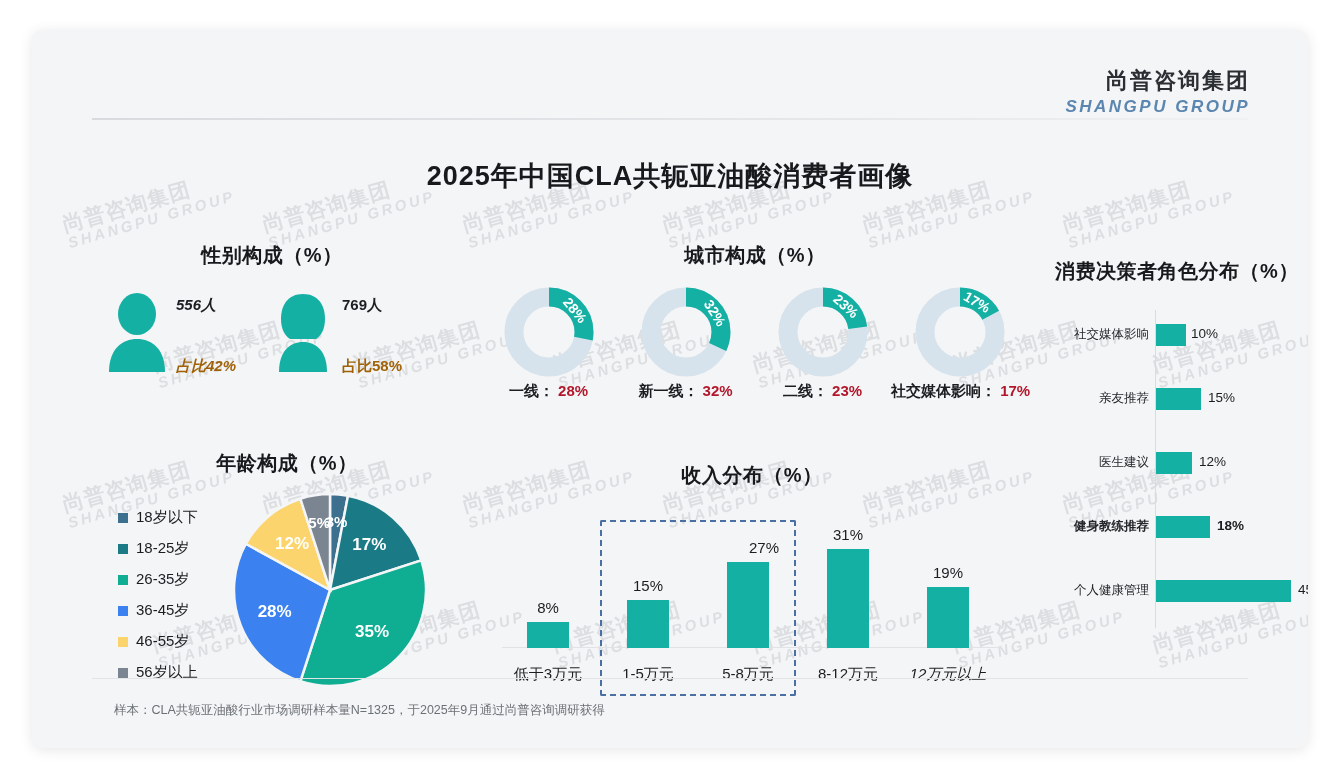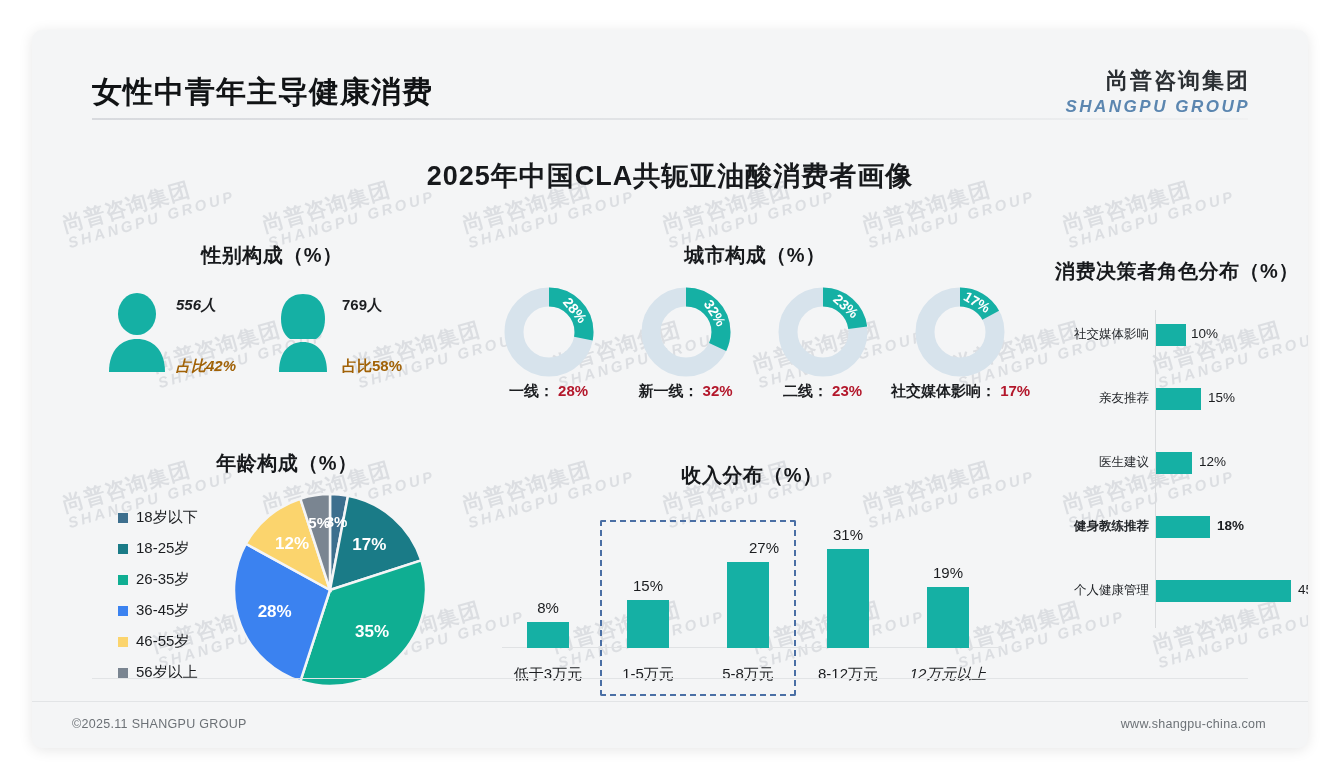--- a/index.html
+++ b/index.html
@@ -294,21 +294,20 @@
           <span class="cn">尚普咨询集团</span>
           <span class="en">SHANGPU GROUP</span>
         </div>
         <div class="wm" style="left: 1120px; top: 580px;">
           <span class="cn">尚普咨询集团</span>
           <span class="en">SHANGPU GROUP</span>
         </div>
       </div>
 
     <div class="header">
-      <div class="page-title">女性中青年主导健康消费</div>
       <div class="header-rule"></div>
       <div class="logo">
         <div class="logo-cn">尚普咨询集团</div>
         <div class="logo-en">SHANGPU GROUP</div>
       </div>
     </div>
 
     <div class="chart-title">2025年中国CLA共轭亚油酸消费者画像</div>
 
     <div class="panel" id="gender-panel">
@@ -488,19 +487,15 @@
           <div class="role-row" style="top: 278px;">
             <div class="role-label">个人健康管理</div>
             <div class="role-bar" style="width: 135px;"></div>
             <div class="role-val" style="left: 271px;">45%</div>
           </div>
         </div>
     </div>
 
     <div class="foot-rule"></div>
     <div class="footnote">样本：CLA共轭亚油酸行业市场调研样本量N=1325，于2025年9月通过尚普咨询调研获得</div>
-    <div class="footer-bar">
-      <div class="footer-left">©2025.11 SHANGPU GROUP</div>
-      <div class="footer-right">www.shangpu-china.com</div>
-    </div>
 
   </div>
 </div>
 
 </body></html>

